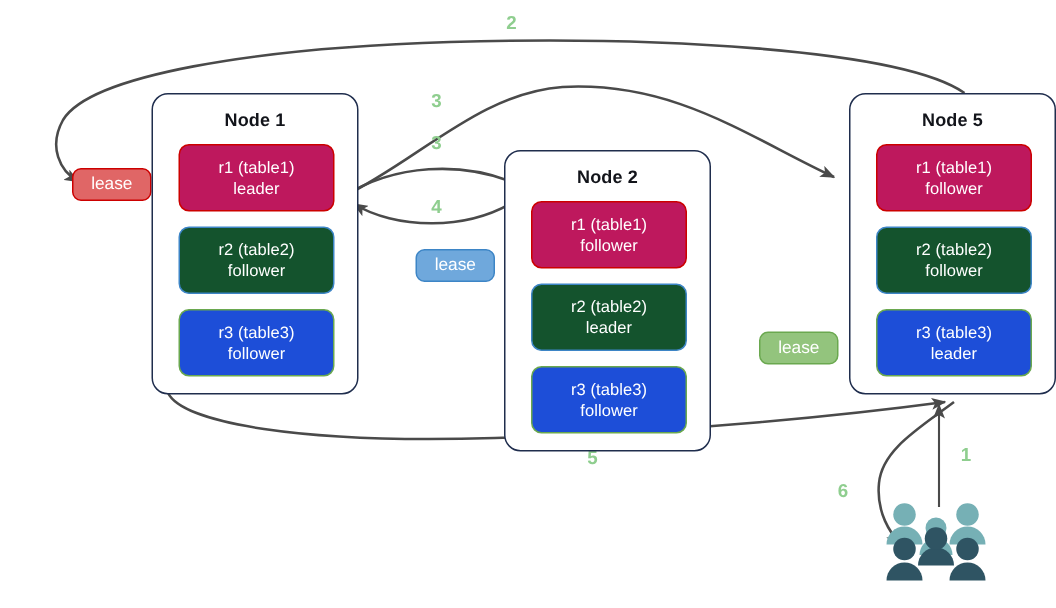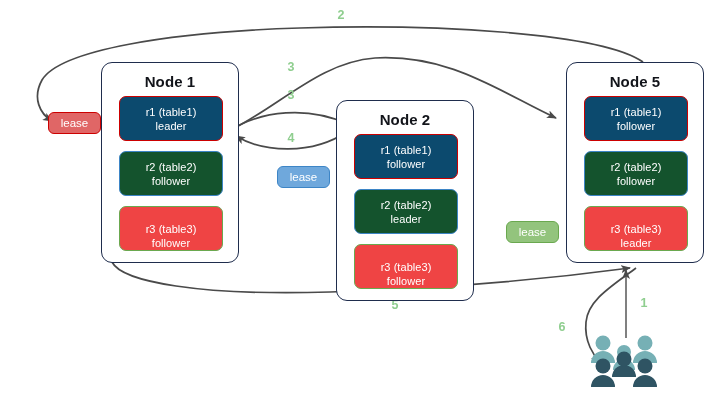--- a/index.html
+++ b/index.html
@@ -35,21 +35,21 @@
     border-radius: 11px;
     background: #ffffff;
     box-sizing: border-box;
   }
   .node-title {
     position: absolute;
     left: 0;
     right: 0;
     top: 10px;
     text-align: center;
-    font-size: 15px;
+    font-size: 12px;
     font-weight: bold;
     color: #12141a;
     letter-spacing: 0.1px;
   }
   .replica {
     position: absolute;
     left: 17px;
     width: 104px;
     height: 45px;
     border-radius: 7px;
@@ -60,23 +60,23 @@
     text-align: center;
     color: #ffffff;
     font-size: 11px;
     line-height: 14px;
     letter-spacing: 0.05px;
   }
   .replica .rtext {
     display: block;
     width: 100%;
   }
-  .r-red    { background: #0c4a6e; border: 1.6px solid #cc0000; }
+  .r-red    { background: #be185d; border: 1.6px solid #cc0000; }
   .r-blue   { background: #14532d; border: 1.6px solid #3d85c6; }
-  .r-green  { background: #ef4444; border: 1.6px solid #6aa84f; align-items: flex-end; }
+  .r-green  { background: #1d4ed8; border: 1.6px solid #6aa84f; }
 
   .lease {
     position: absolute;
     height: 22px;
     border-radius: 6px;
     box-sizing: border-box;
     display: flex;
     align-items: center;
     justify-content: center;
     color: #ffffff;

